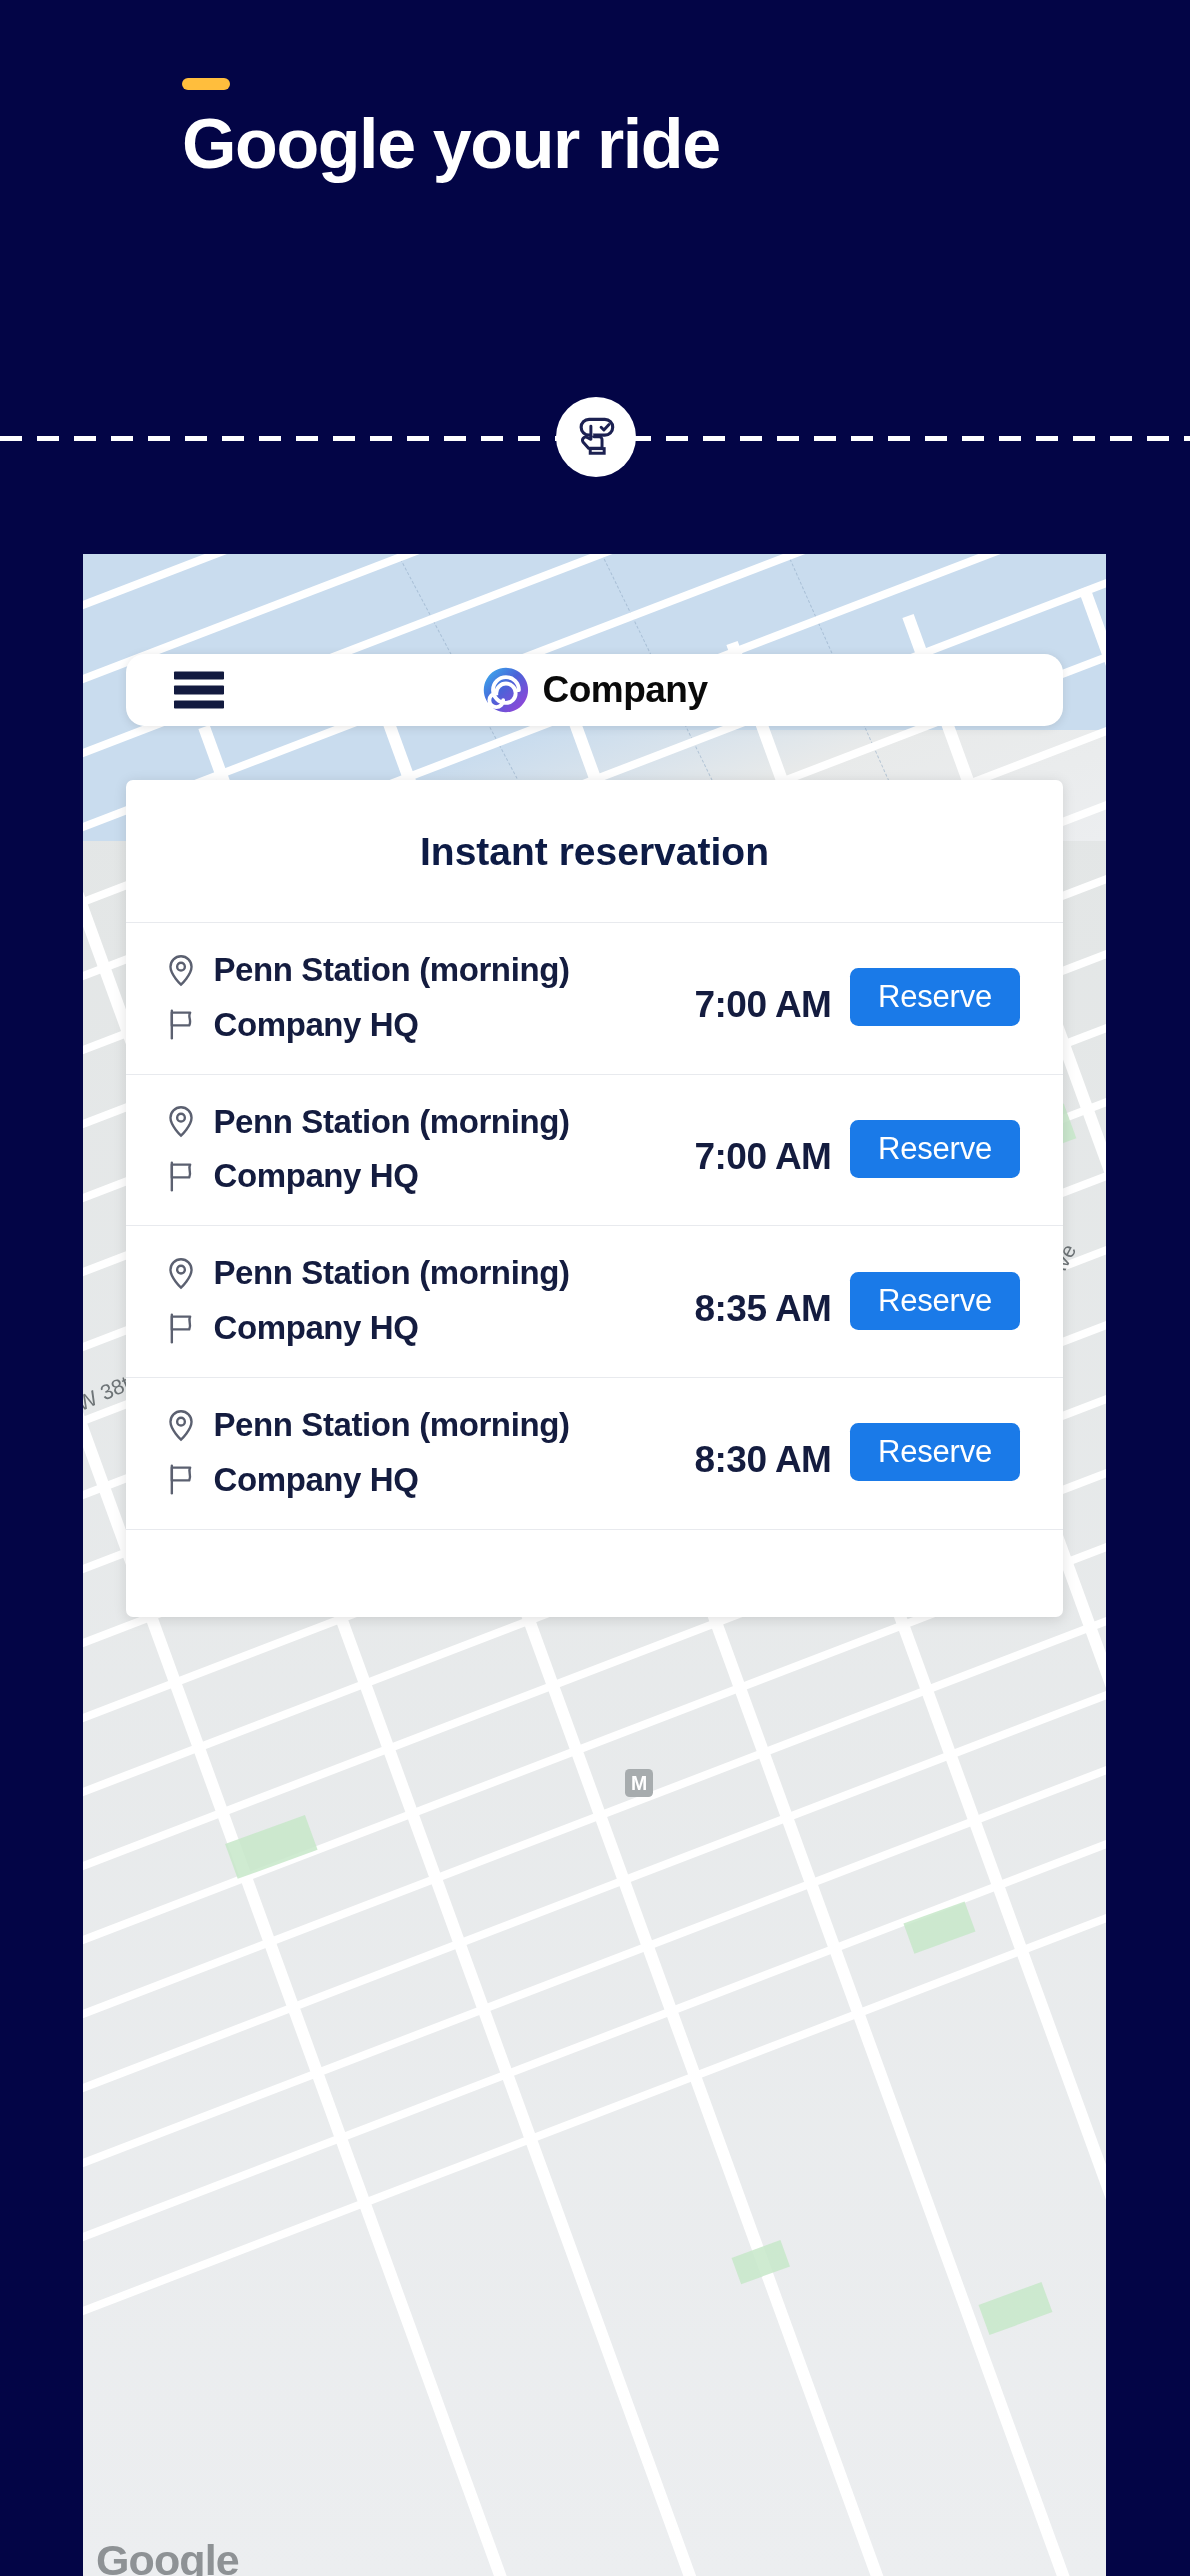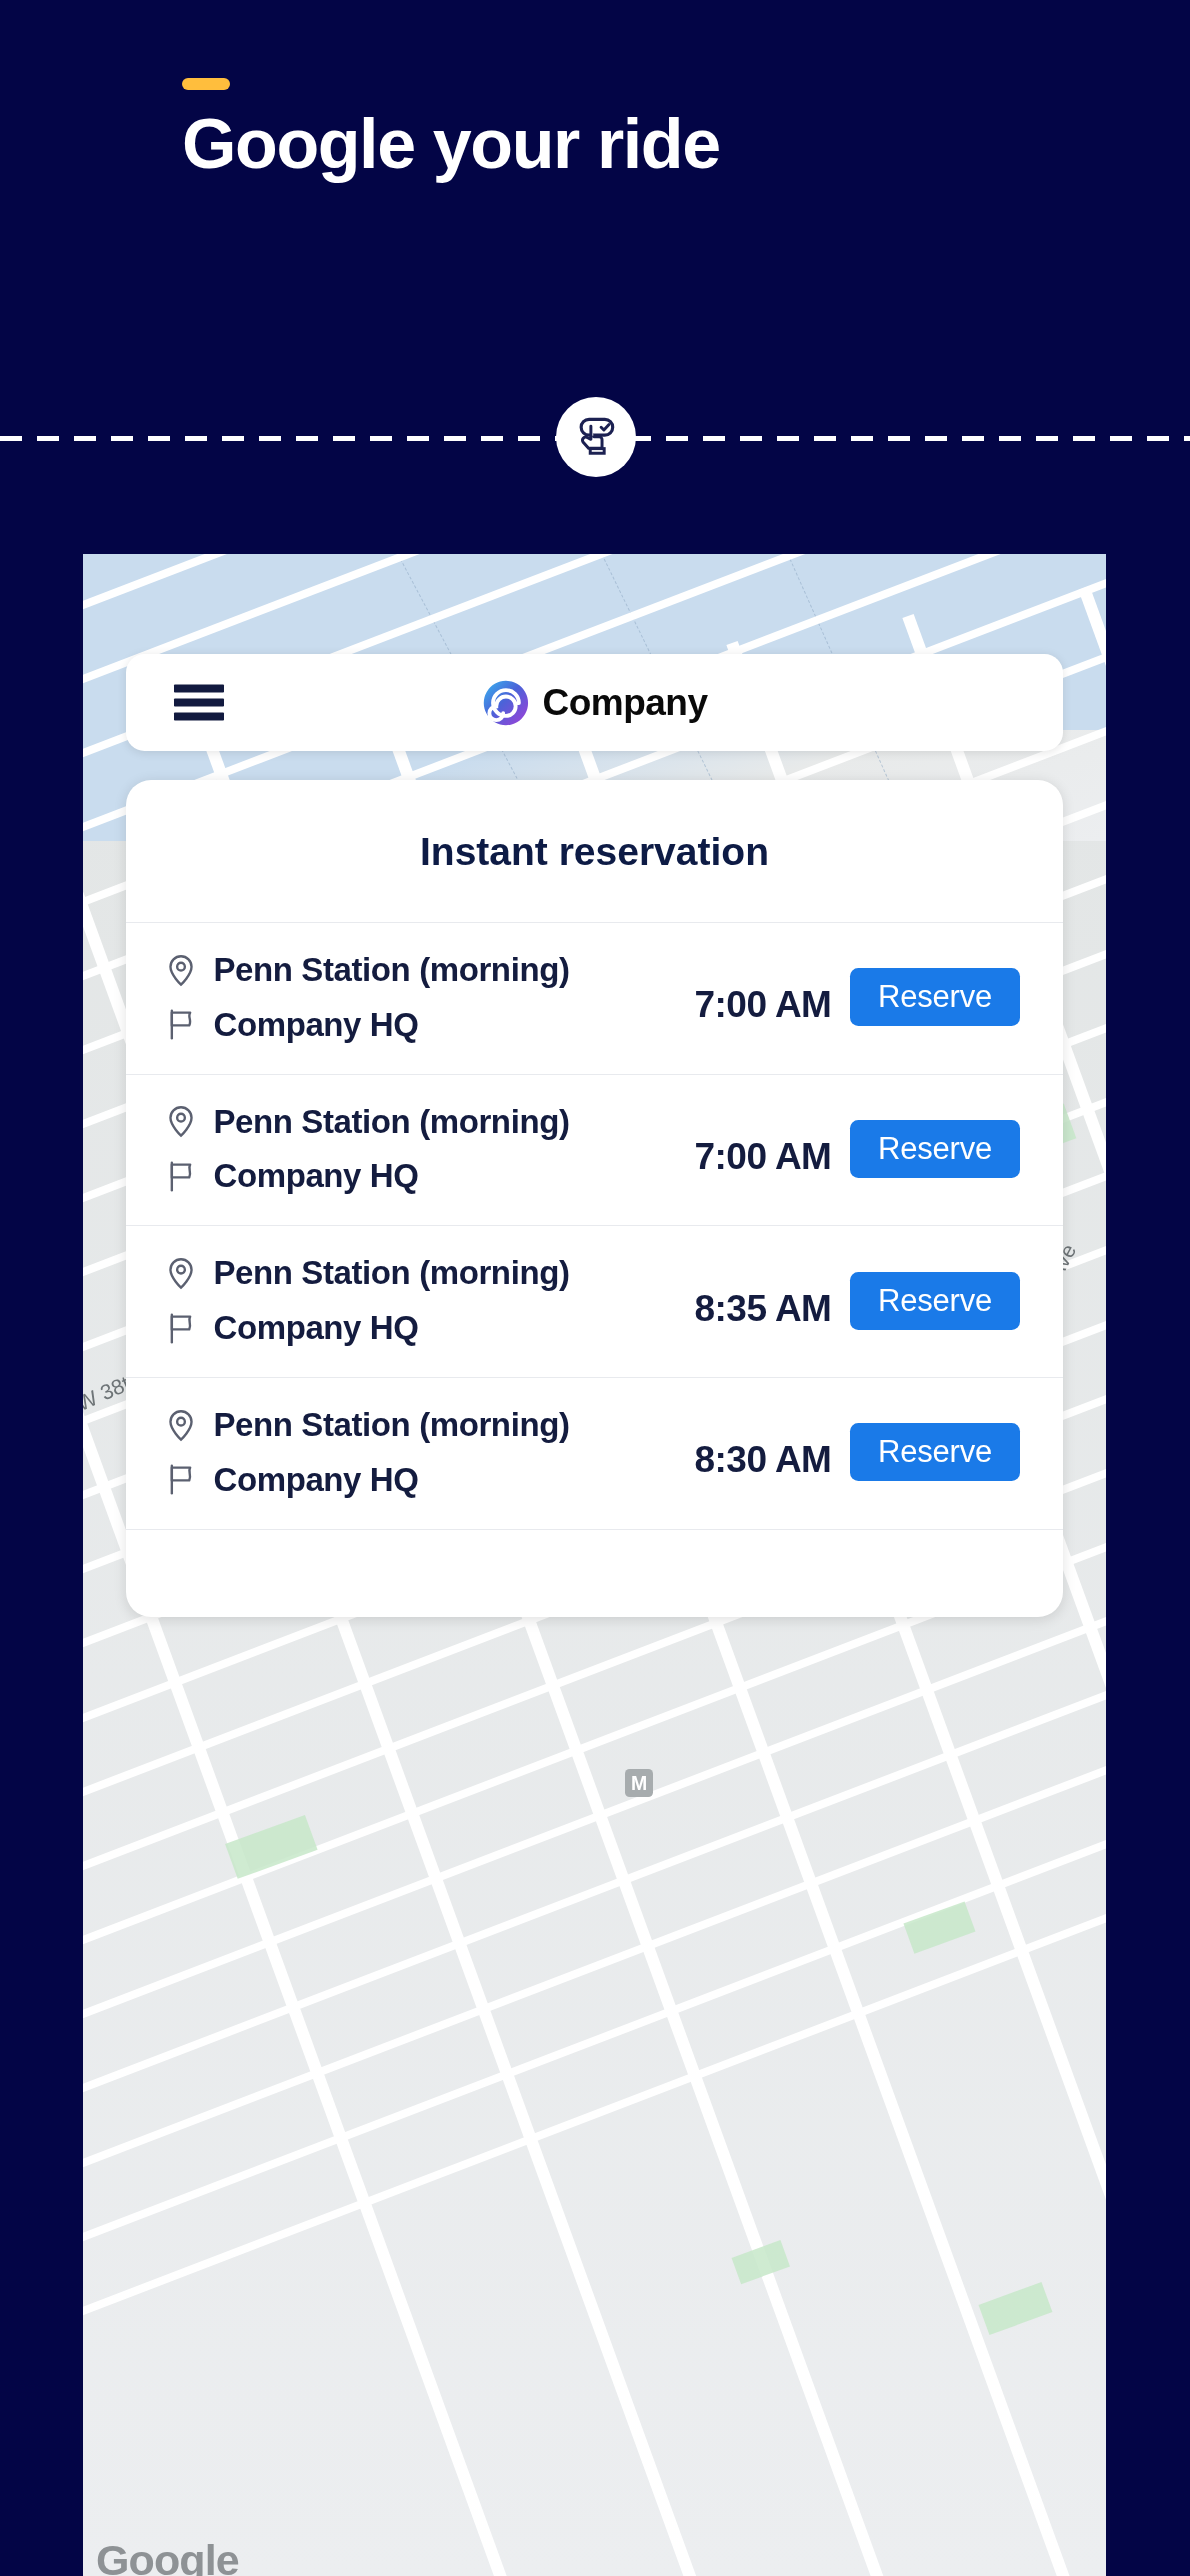--- a/index.html
+++ b/index.html
@@ -107,21 +107,21 @@
   }
   .gwatermark {
     position:absolute; left:13px; bottom:-9.3px;
     font-size:43px; font-weight:bold; color:#7e8386; opacity:.85;
     font-family:"Liberation Sans", sans-serif; letter-spacing:-0.9px;
   }
 
   
   .app-header {
     position:absolute; left:43px; top:100px;
-    width:937px; height:97px;
+    width:937px; height:72px;
     background:#ffffff; border-radius:18.5px;
     box-shadow:0 1.9px 9.3px rgba(0,0,0,.10);
     display:flex; align-items:center;
   }
   .hamburger {
     position:absolute; left:48px; top:50%; transform:translateY(-50%);
     width:50px; height:37px;
     display:flex; flex-direction:column; justify-content:space-between;
     cursor:pointer;
   }
@@ -129,21 +129,21 @@
   .brand {
     position:absolute; left:50%; top:50%; transform:translate(-50%,-50%);
     display:flex; align-items:center; gap:13px;
   }
   .brand-name { font-size:37px; font-weight:bold; color:#0a0a0a; letter-spacing:-0.5px; }
 
   
   .card {
     position:absolute; left:43px; top:226px;
     width:937px;
-    background:#ffffff; border-radius:25px;
+    background:#ffffff; border-radius:7px;
     box-shadow:0 2.8px 13px rgba(0,0,0,.12);
     overflow:hidden;
   }
   .card-title {
     text-align:center; font-size:39px; font-weight:bold;
     color:#0d1b45; padding:50px 0 48px;
     border-bottom:0.9px solid #e8eaee;
   }
   .row {
     display:flex; align-items:center; justify-content:space-between;

